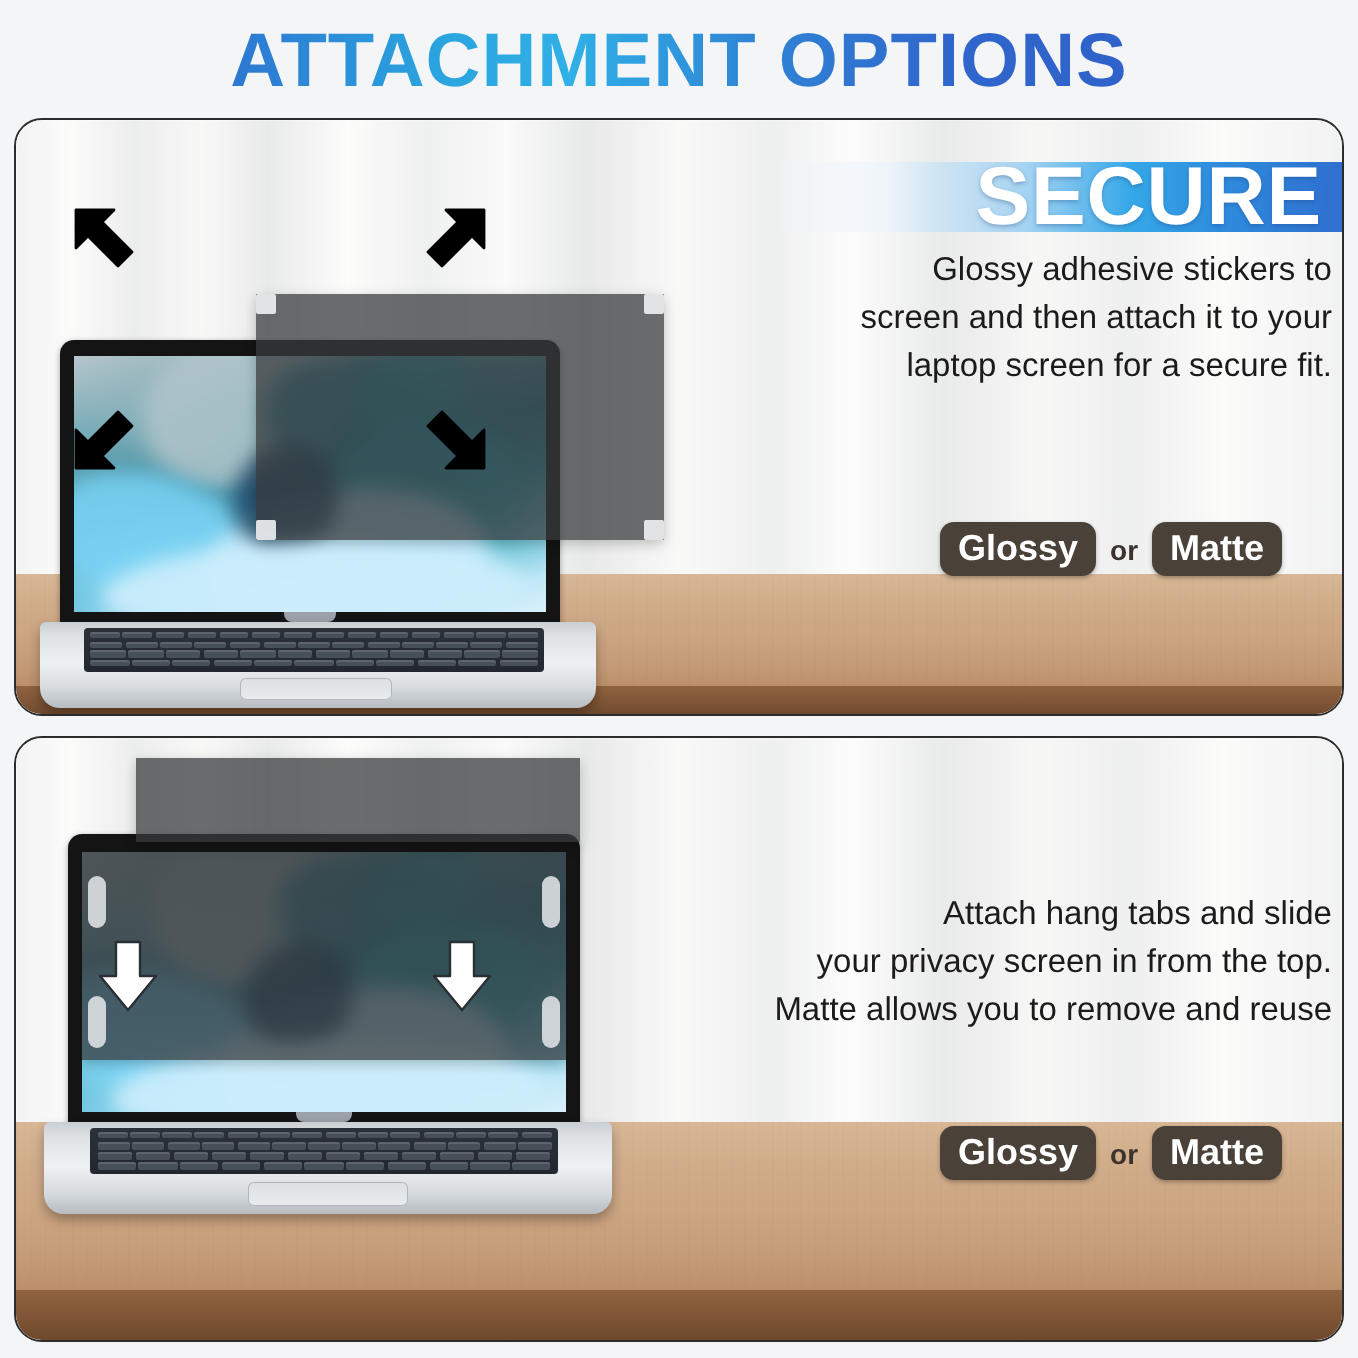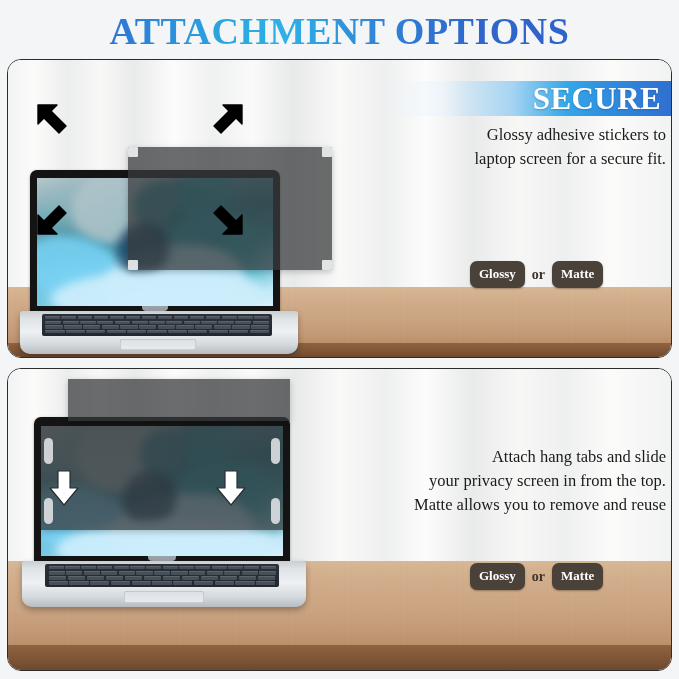--- a/index.html
+++ b/index.html
@@ -12,21 +12,20 @@
     background: #f4f5f7;
     font-family: "Liberation Sans", sans-serif;
     overflow: hidden;
   }
   .page {
     position: relative;
     width: 679px;
     height: 679px;
     background: #f4f5f7;
     box-sizing: border-box;
-    font-family: Liberation Serif, serif;
   }
 
   
   .title {
     position: absolute;
     top: 8px;
     left: 0;
     width: 679px;
     text-align: center;
     font-size: 38px;
@@ -237,21 +236,21 @@
     background: linear-gradient(90deg,
         rgba(255,255,255,0) 0%,
         rgba(233,243,252,0.55) 22%,
         rgba(150,205,241,0.85) 46%,
         #35a8e8 64%,
         #2f8ede 78%,
         #2f6fd0 100%);
   }
   .banner-text {
     color: #ffffff;
-    font-size: 31px;
+    font-size: 41px;
     font-weight: bold;
     letter-spacing: 0.4px;
     padding-right: 10px;
     text-shadow: 0 1px 2px rgba(30,70,130,.35);
     white-space: nowrap;
   }
 
   
   .body-copy {
     position: absolute;
@@ -265,21 +264,21 @@
   
   .finish-row {
     position: absolute;
     display: flex;
     align-items: center;
     gap: 7px;
   }
   .chip {
     background: #4a4139;
     color: #ffffff;
-    font-size: 13px;
+    font-size: 18px;
     font-weight: bold;
     padding: 3px 9px 4px 9px;
     border-radius: 7px;
     line-height: 20px;
     box-shadow: 0 1px 2px rgba(0,0,0,.3);
   }
   .conj {
     color: #3c342c;
     font-size: 14px;
     font-weight: bold;
@@ -407,20 +406,21 @@
         </svg>
       </div>
     </div>
 
     <div class="banner" style="left:371px; top:21px; width:292px; height:35px;">
       <span class="banner-text">SECURE</span>
     </div>
 
     <div class="body-copy" style="left:328px; top:63px; width:330px;">
       <div>Glossy adhesive stickers to</div>
+      <div>screen and then attach it to your</div>
       <div>laptop screen for a secure fit.</div>
     </div>
 
     <div class="finish-row" style="left:462px; top:201px;">
       <span class="chip">Glossy</span>
       <span class="conj">or</span>
       <span class="chip">Matte</span>
     </div>
   </div>
 

